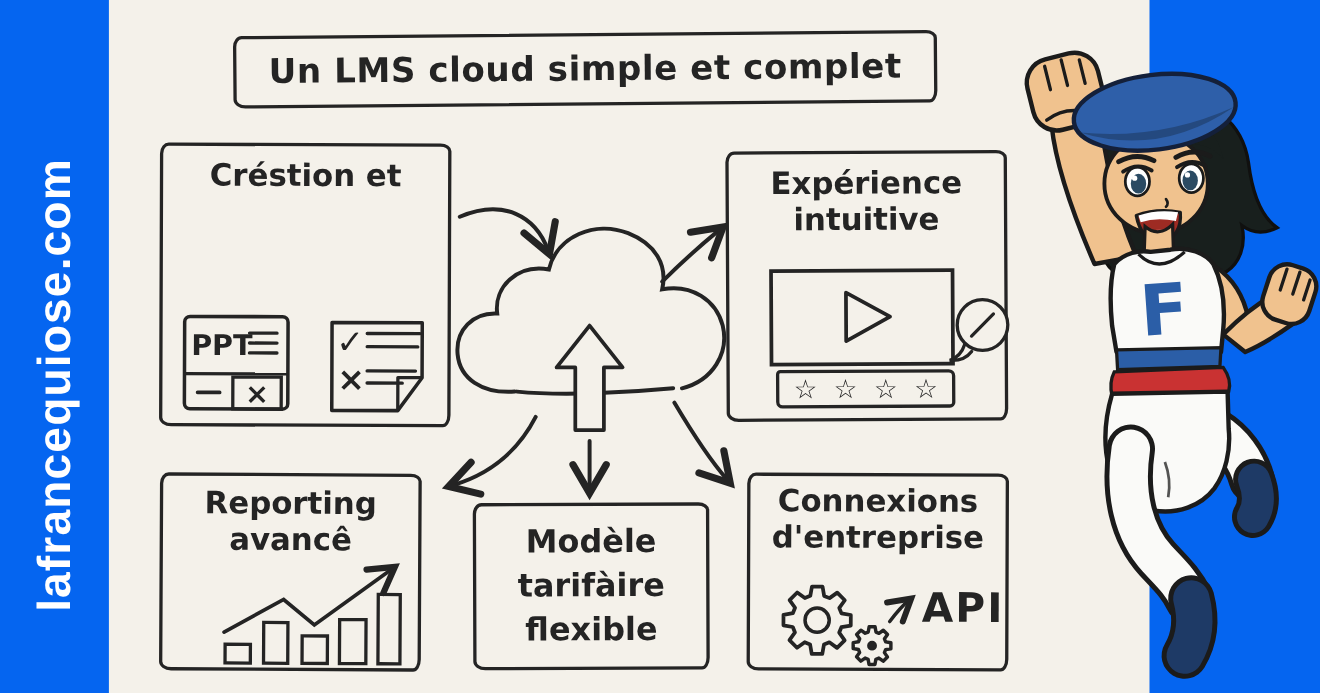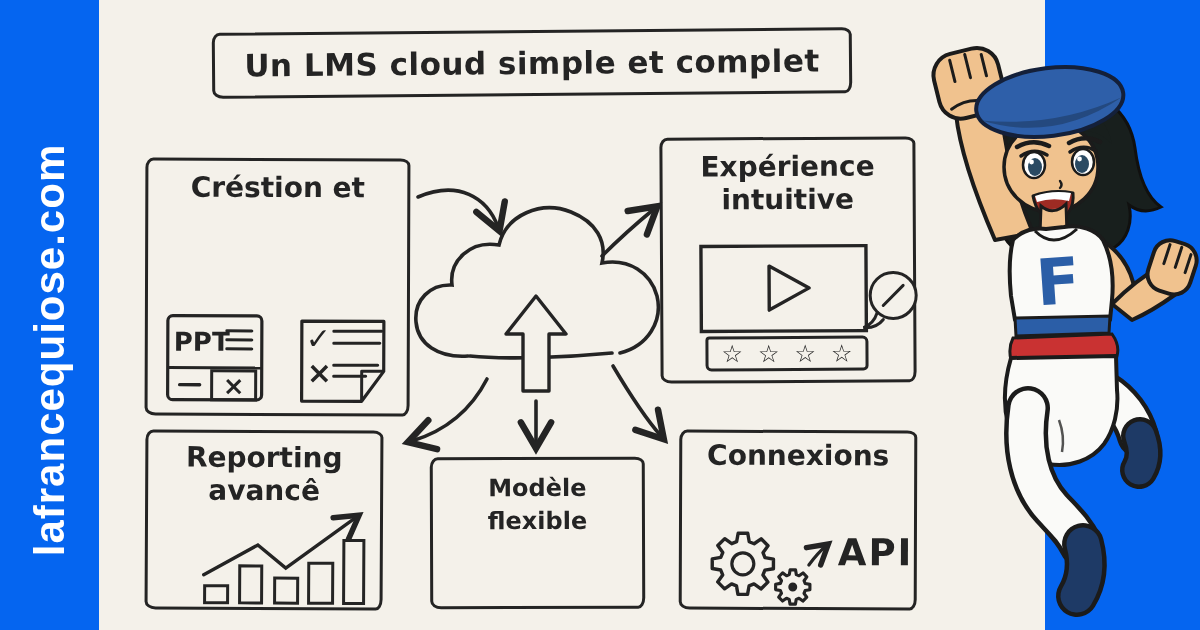--- a/index.html
+++ b/index.html
@@ -13,21 +13,21 @@
     text-align:center;padding-right:70px;box-sizing:border-box;
     transform:rotate(-90deg) translateX(-630px);transform-origin:0 0;
     font-family:"Liberation Sans",sans-serif;font-weight:bold;font-size:42px;color:#ffffff;
     letter-spacing:1px;white-space:nowrap;}
   
   .box{position:absolute;border:3px solid #242424;background:transparent;z-index:2;
        border-radius:8px 10px 7px 11px / 10px 7px 11px 8px;box-sizing:border-box;}
   .title-box{left:212px;top:30px;width:640px;height:66px;transform:rotate(-0.5deg);}
   .title-box .ttl{width:100%;height:100%;display:flex;align-items:center;justify-content:center;
        font-size:31px;font-weight:bold;letter-spacing:.5px;}
-  .creation-box{left:145px;top:130px;width:265px;height:258px;transform:rotate(0.2deg);margin-top:28px;}
+  .creation-box{left:145px;top:130px;width:265px;height:258px;transform:rotate(0.2deg);}
   .experience-box{left:660px;top:137px;width:256px;height:246px;transform:rotate(-0.3deg);}
   .reporting-box{left:145px;top:430px;width:238px;height:180px;transform:rotate(0.3deg);}
   .pricing-box{left:430px;top:457px;width:215px;height:152px;transform:rotate(-0.2deg);}
   .connections-box{left:679px;top:430px;width:238px;height:180px;transform:rotate(0.2deg);}
   .heading{position:absolute;left:0;right:0;text-align:center;font-weight:bold;
            font-size:28px;line-height:1.18;}
   .abs{position:absolute;}
   .starbar{position:absolute;left:42px;top:196px;width:163px;height:35px;border:3px solid #242424;
     border-radius:4px 6px 5px 6px;display:flex;align-items:center;justify-content:center;gap:15px;
     font-size:24px;box-sizing:border-box;}
@@ -110,29 +110,31 @@
       <rect x="41" y="83" width="23" height="17" fill="none" stroke="#242424" stroke-width="3"></rect>
       <rect x="76" y="63" width="22" height="37" fill="none" stroke="#242424" stroke-width="3"></rect>
       <rect x="111" y="75" width="23" height="25" fill="none" stroke="#242424" stroke-width="3"></rect>
       <rect x="145" y="60" width="24" height="40" fill="none" stroke="#242424" stroke-width="3"></rect>
       <rect x="180" y="37" width="20" height="63" fill="none" stroke="#242424" stroke-width="3"></rect>
       <path d="M40 72 L94 42 L122 65 L192 14" fill="none" stroke="#242424" stroke-width="3.4" stroke-linecap="round" marker-end="url(#ah2)"></path>
     </svg>
   </div>
 
   <div class="box pricing-box">
-    <div class="heading" style="top:12px;font-size:24px;line-height:1.38">
+    <div class="heading" style="top:12px;font-size:29px;line-height:1.38">
       <div>Modèle</div>
+      <div>tarifàire</div>
       <div>flexible</div>
     </div>
   </div>
 
   <div class="box connections-box">
     <div class="heading" style="top:6px">
       <div>Connexions</div>
+      <div>d'entreprise</div>
     </div>
     <svg class="abs" style="left:14px;top:86px" width="150" height="90" viewBox="0 0 150 90">
       <defs>
         <marker id="ah3" viewBox="0 0 20 20" refX="14" refY="10" markerWidth="10" markerHeight="10" orient="auto">
           <path d="M4 3 L16 10 L4 17" fill="none" stroke="#242424" stroke-width="3.4" stroke-linecap="round"></path>
         </marker>
       </defs>
       <g transform="translate(7,7)">
         <path d="M62.1 31.7 L70.6 33.2 L70.6 42.8 L62.1 44.3 L60.1 49.2 L65.1 56.2 L58.2 63.1 L51.2 58.1 L46.3 60.1 L44.8 68.6 L35.2 68.6 L33.7 60.1 L28.8 58.1 L21.8 63.1 L14.9 56.2 L19.9 49.2 L17.9 44.3 L9.4 42.8 L9.4 33.2 L17.9 31.7 L19.9 26.8 L14.9 19.8 L21.8 12.9 L28.8 17.9 L33.7 15.9 L35.2 7.4 L44.8 7.4 L46.3 15.9 L51.2 17.9 L58.2 12.9 L65.1 19.8 L60.1 26.8 Z" fill="none" stroke="#242424" stroke-width="3.4" stroke-linejoin="round"></path>
         <circle cx="40" cy="38" r="11" fill="none" stroke="#242424" stroke-width="3.2"></circle>

